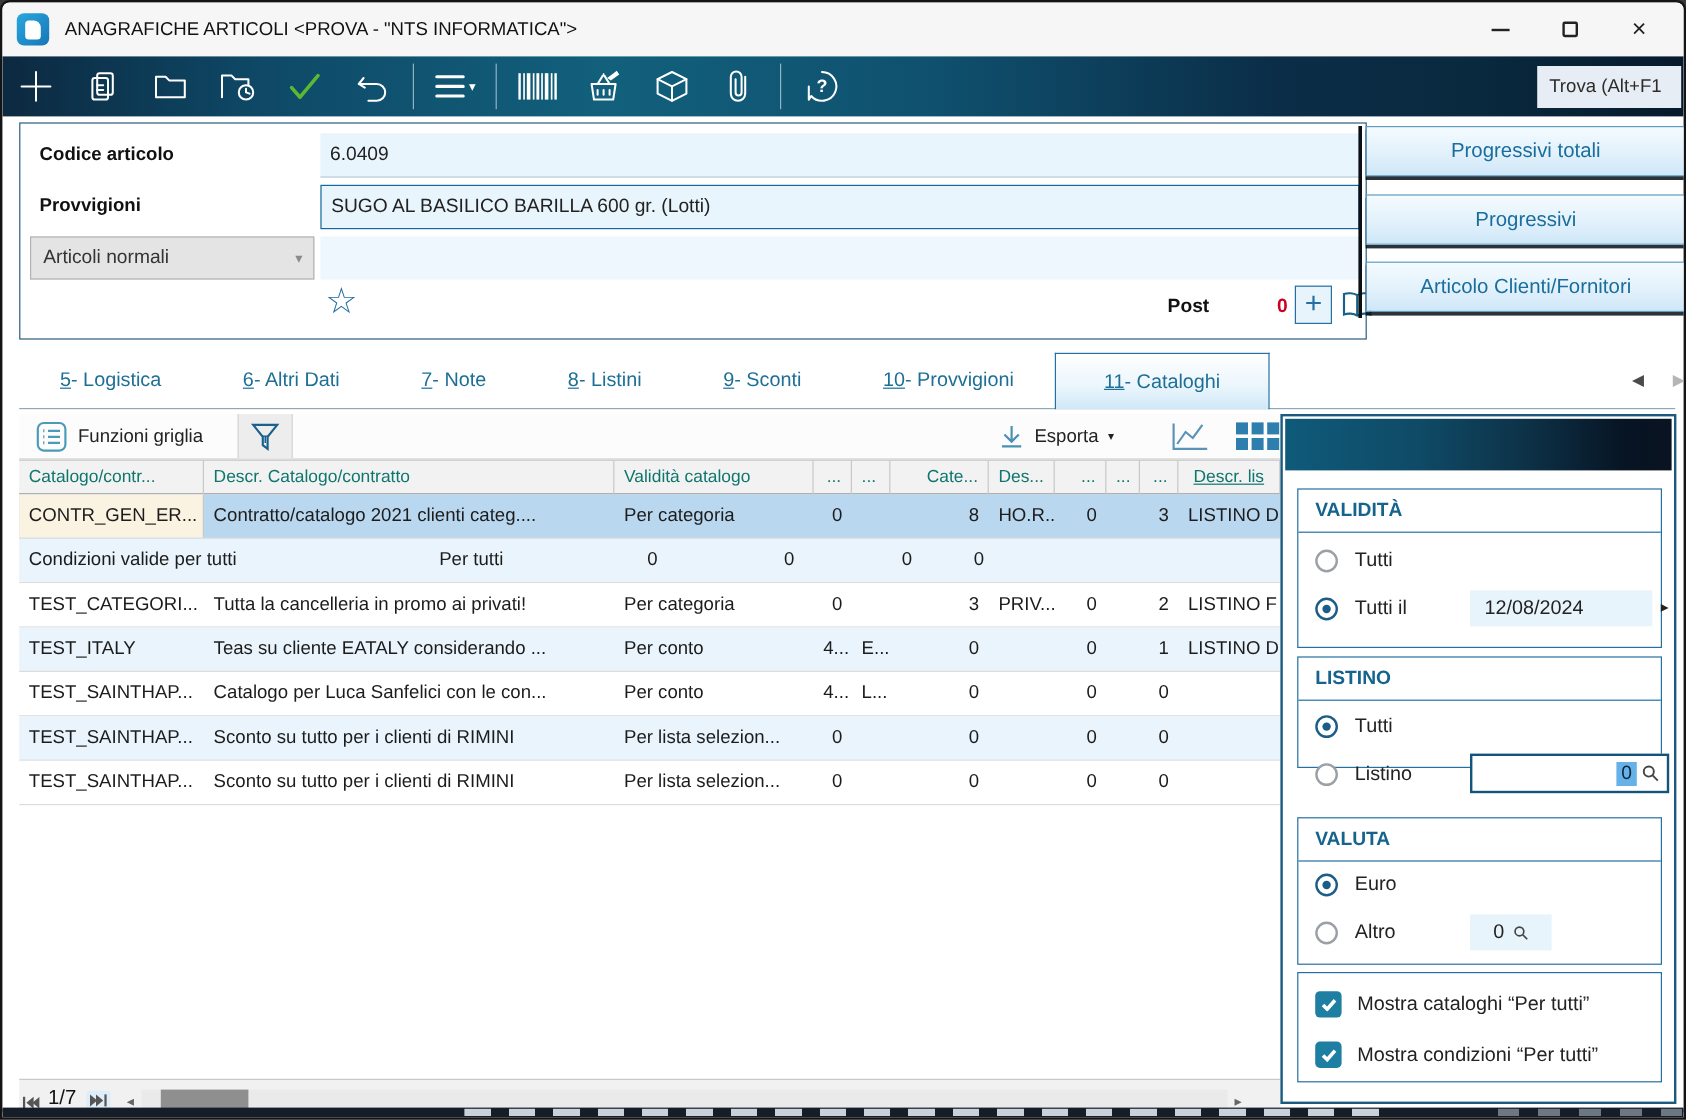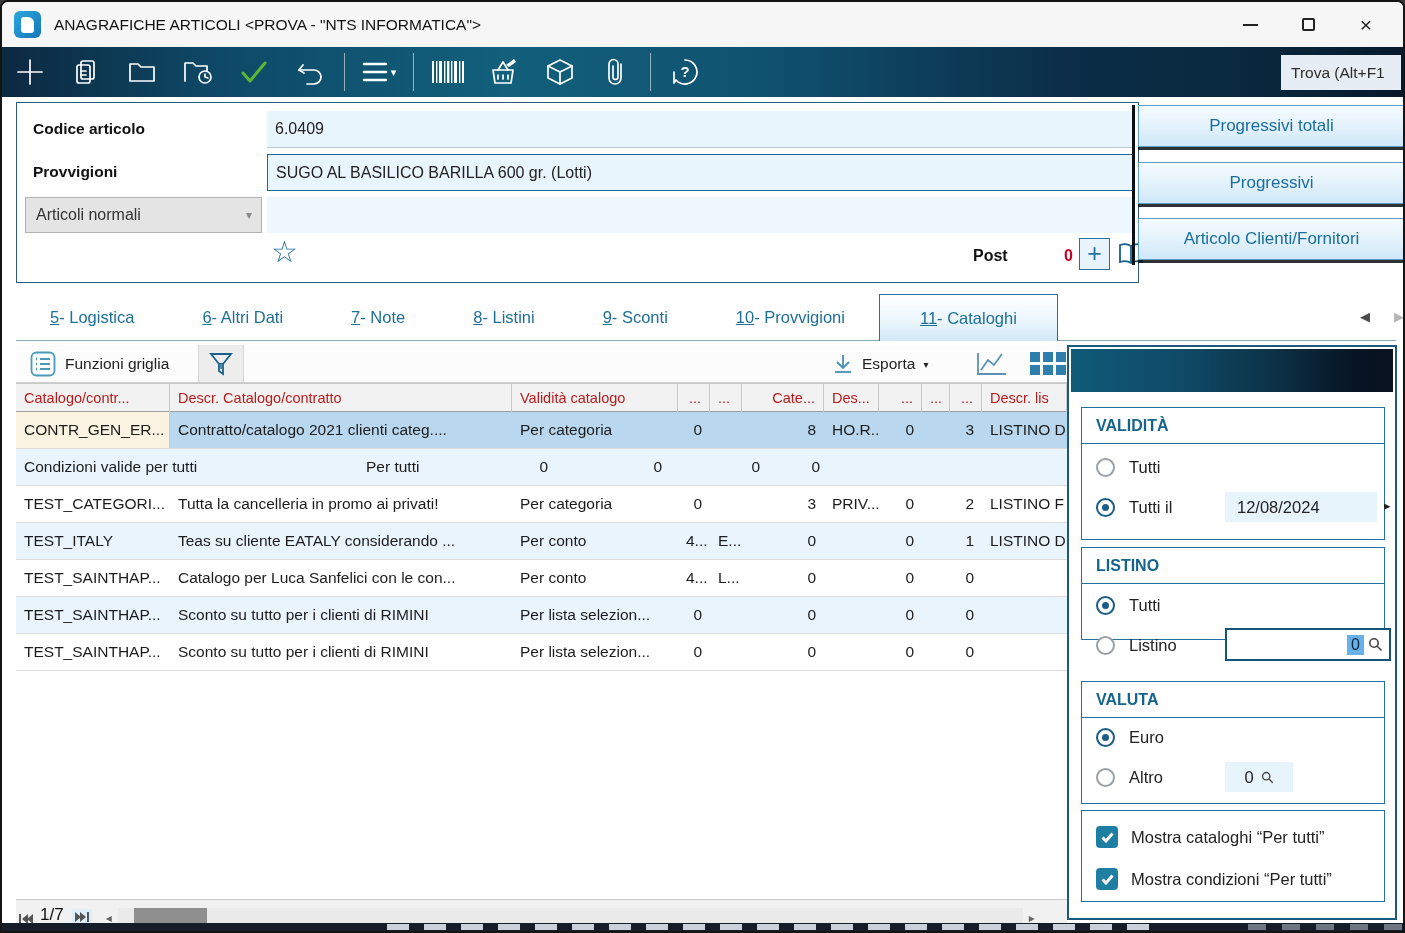--- a/index.html
+++ b/index.html
@@ -74,21 +74,21 @@
   .esporta { position:absolute; left:816px; top:4px; height:30px; display:flex; align-items:center; gap:8px; font-size:15.5px; color:#222; }
   .esporta svg { stroke:#4a8fb5; fill:none; stroke-width:1.8; }
   .esporta .caret { font-size:10px; color:#222; }
   .chart-btn { position:absolute; left:955px; top:4px; width:42px; height:30px; display:flex; align-items:center; justify-content:center; }
   .chart-btn svg { stroke:#5b93b8; fill:none; stroke-width:1.8; }
   .squares-btn { position:absolute; left:1014px; top:7px; display:grid; grid-template-columns:repeat(3,10px); grid-auto-rows:10px; gap:3px; }
   .squares-btn i { background:#2e7fae; display:block; }
   
   .table { position:absolute; left:14px; top:381px; width:1051px; }
   .thead { display:flex; height:29px; background:#f2f2f2; border-top:1px solid #c8c8c8; border-bottom:1px solid #9f9f9f; }
-  .th { height:28px; line-height:28px; font-size:14.5px; color:#b91c1c; padding:0 8px; border-right:1px solid #c8c8c8;
+  .th { height:28px; line-height:28px; font-size:14.5px; color:#0f766e; padding:0 8px; border-right:1px solid #c8c8c8;
     white-space:nowrap; overflow:hidden; }
   .tr { display:flex; height:37px; background:#fff; border-bottom:1px solid #dcdcdc; }
   .tr.alt { background:#e9f4fc; }
   .tr.selected { background:#b9d7ef; }
   .td { height:36px; line-height:36px; font-size:15.5px; color:#1c1c1c; padding:0 8px; white-space:nowrap; overflow:hidden; }
   .td.active-cell { background:#fbf3e1; border-right:1px solid #c8c8c8; }
   
   .pager { position:absolute; left:14px; top:897px; width:1051px; height:26px; background:#f1f1f1; border-top:1px solid #c9c9c9;
     display:flex; align-items:flex-end; }
   .pager .navic { width:20px; display:flex; justify-content:center; }
@@ -343,21 +343,21 @@
         <div class="th" style="width: 154px; text-align: left;">Catalogo/contr...</div>
         <div class="th" style="width: 342px; text-align: left;">Descr. Catalogo/contratto</div>
         <div class="th" style="width: 166px; text-align: left;">Validità catalogo</div>
         <div class="th" style="width: 32px; text-align: right;">...</div>
         <div class="th" style="width: 32px; text-align: left;">...</div>
         <div class="th" style="width: 82px; text-align: right;">Cate...</div>
         <div class="th" style="width: 55px; text-align: left;">Des...</div>
         <div class="th" style="width: 43px; text-align: right;">...</div>
         <div class="th" style="width: 28px; text-align: right;">...</div>
         <div class="th" style="width: 32px; text-align: right;">...</div>
-        <div class="th" style="width: 85px; text-align: left;">Descr. lis</div>
+        <div class="th" style="width: 85px; text-align: center; text-decoration: underline;">Descr. lis</div>
       </div>
     <div>
         <div class="tr selected">
           <div class="td active-cell" style="width: 154px; text-align: left;">CONTR_GEN_ER...</div>
           <div class="td" style="width: 342px; text-align: left;">Contratto/catalogo 2021 clienti categ....</div>
           <div class="td" style="width: 166px; text-align: left;">Per categoria</div>
           <div class="td" style="width: 32px; text-align: right;">0</div>
           <div class="td" style="width: 32px; text-align: left;"></div>
           <div class="td" style="width: 82px; text-align: right;">8</div>
           <div class="td" style="width: 55px; text-align: left;">HO.R...</div>

